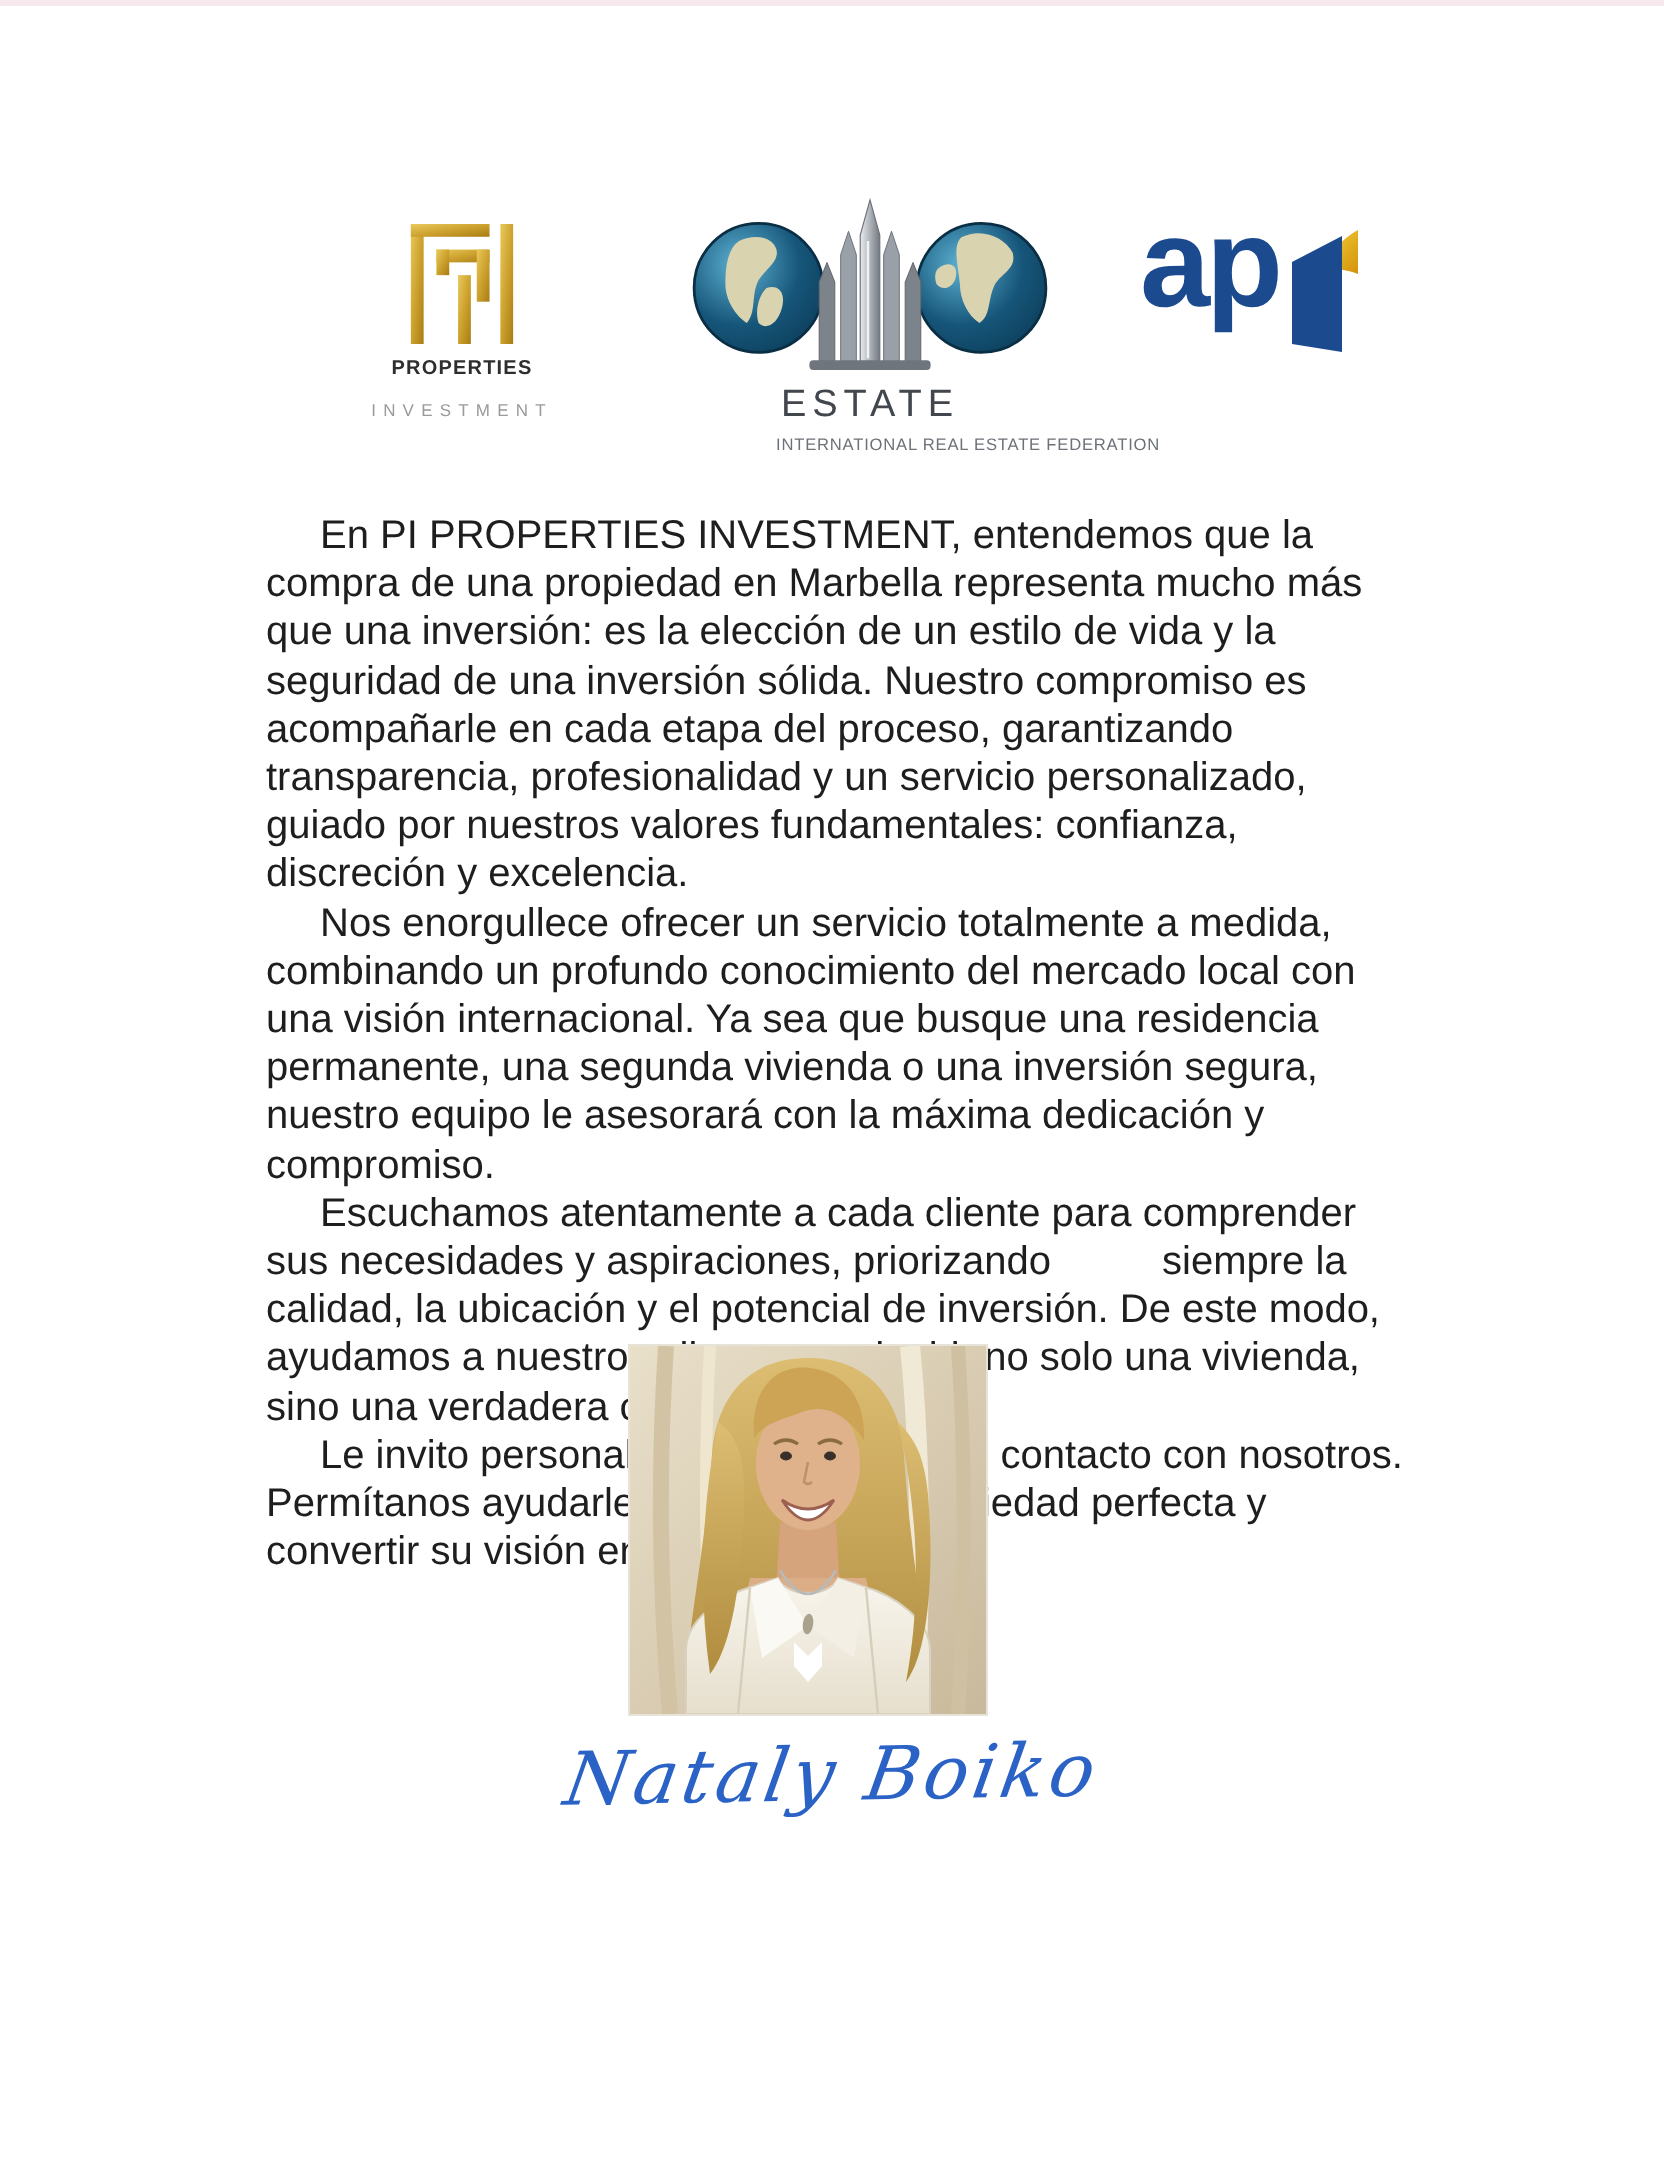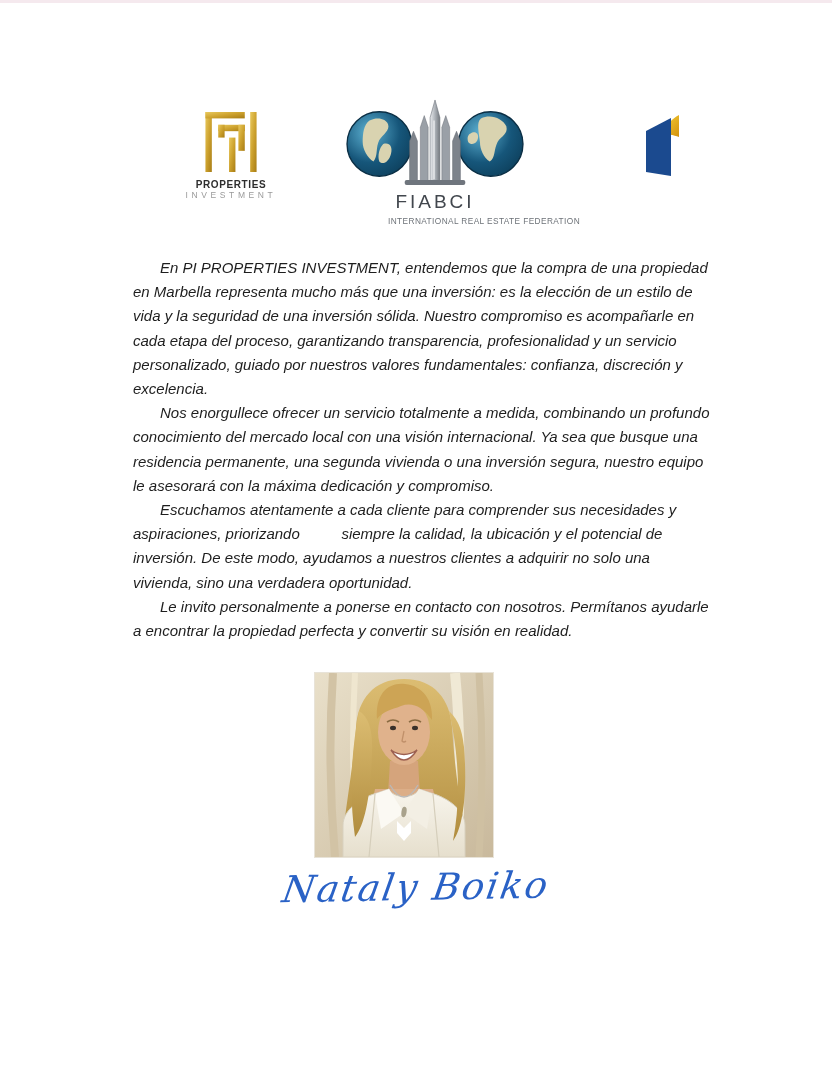--- a/index.html
+++ b/index.html
@@ -16,21 +16,21 @@
   }
 
   
   .logo-pi{position:absolute;left:179px;top:112px;width:104px;text-align:center;}
   .logo-pi .glyph{display:block;margin:0 auto;}
   .pi-title{
     margin-top:7px;font-weight:bold;font-size:10px;letter-spacing:.6px;
     color:#2e2e2e;
   }
   .pi-sub{
-    margin-top:0;font-size:8.5px;letter-spacing:3.6px;color:#9a9a9a;
+    margin-top:10px;font-size:8.5px;letter-spacing:3.6px;color:#9a9a9a;
   }
 
   .logo-fiabci{position:absolute;left:341px;top:99px;width:188px;text-align:center;}
   .fiabci-title{
     margin-top:2px;font-size:19px;letter-spacing:3px;color:#42474e;
     font-family:"Liberation Sans",sans-serif;
   }
   .fiabci-sub{
     margin-top:3px;font-size:8.3px;letter-spacing:.4px;color:#6d7278;white-space:nowrap;padding-left:47px;
   }
@@ -43,22 +43,21 @@
   }
   .api-door{position:absolute;left:76px;top:5px;}
 
   
   .letter{
     position:absolute;left:133px;top:256px;width:578px;
   }
   .letter p{
     margin:0;
     text-indent:27px;
-    font-style:italic;
-    font-size:15px;
+    font-size:20px;
     line-height:24.2px;
     color:#1e1e1e;
   }
 
   
   .photo{
     position:absolute;left:315px;top:673px;width:178px;height:184px;
     outline:1px solid #e8e3d8;
   }
 
@@ -137,25 +136,26 @@
       <path d="M130,36 C135,32 140,34 139,40 C138,46 132,48 129,44 C128,41 128,38 130,36 Z" fill="#d9d3b0"></path>
 
       <path d="M95,1 L100,19 L100,84 L90,84 L90,19 Z" fill="url(#towerG)" stroke="#6c7179" stroke-width="0.6"></path>
       <path d="M84,17 L88,29 L88,84 L80,84 L80,29 Z" fill="#9aa0a7" stroke="#6c7179" stroke-width="0.5"></path>
       <path d="M106,17 L110,29 L110,84 L102,84 L102,29 Z" fill="#9aa0a7" stroke="#6c7179" stroke-width="0.5"></path>
       <path d="M73,33 L77,43 L77,84 L69,84 L69,43 Z" fill="#7d838b" stroke="#60656c" stroke-width="0.5"></path>
       <path d="M117,33 L121,43 L121,84 L113,84 L113,43 Z" fill="#7d838b" stroke="#60656c" stroke-width="0.5"></path>
       <rect x="64" y="83" width="62" height="5" rx="2" fill="#6f757d"></rect>
       <line x1="94" y1="22" x2="94" y2="82" stroke="#f2f3f5" stroke-width="1.2"></line>
     </svg>
-    <div class="fiabci-title">FIABCI</div>
+    <div class="fiabci-title">ESTATE</div>
     <div class="fiabci-sub">INTERNATIONAL REAL ESTATE FEDERATION</div>
   </div>
 
   <div class="logo-api">
+    <div class="api-text">ap</div>
     <svg class="api-door" width="34" height="64" viewBox="0 0 34 64" xmlns="http://www.w3.org/2000/svg">
       <defs>
         <linearGradient id="apiGold" x1="0" y1="0" x2="1" y2="1">
           <stop offset="0" stop-color="#f8d43c"></stop>
           <stop offset="1" stop-color="#d3920c"></stop>
         </linearGradient>
       </defs>
       <path d="M14,18 C20,10 27,3 33,0 L33,22 C28,20 20,19 14,18 Z" fill="url(#apiGold)"></path>
       <path d="M0,16 L25,3 L25,61 L0,57 Z" fill="#1b4a8f"></path>
     </svg>

